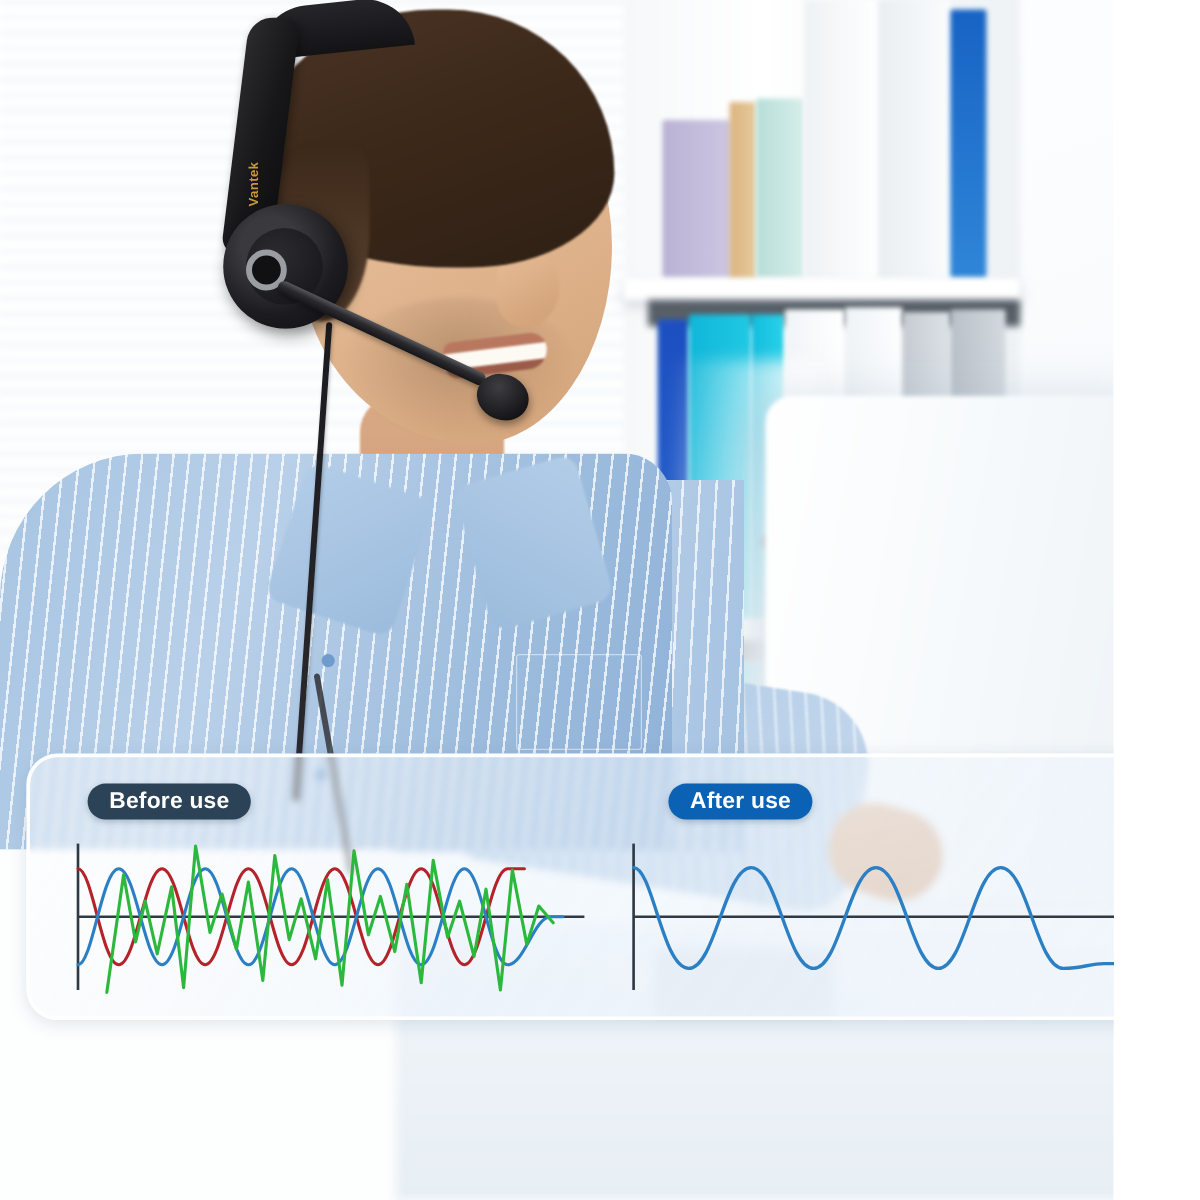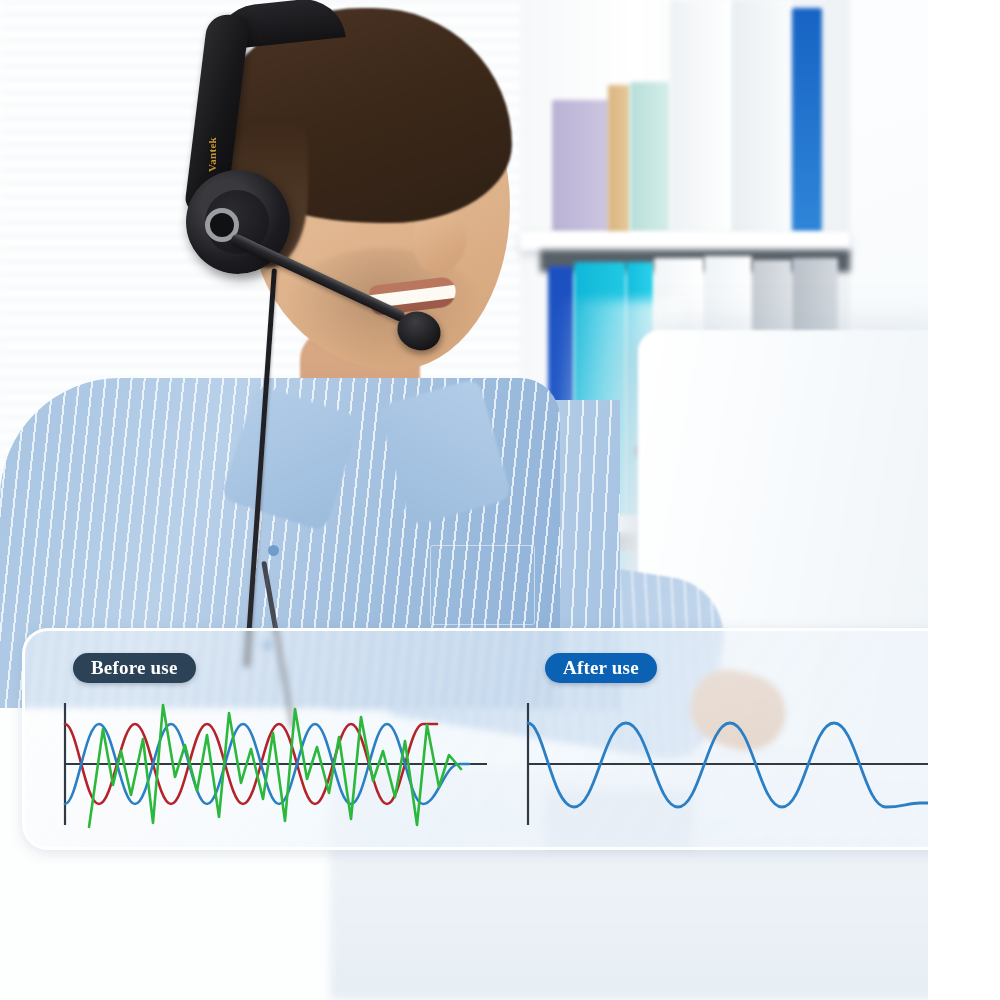--- a/index.html
+++ b/index.html
@@ -1,20 +1,20 @@
 <!DOCTYPE html>
 <html><head>
 <meta charset="utf-8">
 <title>Microphone with noise suppression</title>
 <style>
   * { margin:0; padding:0; box-sizing:border-box; }
   html,body { width:1000px; height:1000px; overflow:hidden; background:#fff; }
   body { font-family:"Liberation Sans", sans-serif; }
 
-  .stage { position:relative; width:928px; height:1000px; overflow:hidden;font-family:Liberation Serif, serif; }
+  .stage { position:relative; width:928px; height:1000px; overflow:hidden; }
 
   
   .photo { position:absolute; inset:0; overflow:hidden;
            background:#fdfefe; }
 
   
   .blinds { position:absolute; left:0; top:0; width:560px; height:660px;
             background:
               repeating-linear-gradient(to bottom,
                  rgba(228,235,240,.62) 0px, rgba(228,235,240,.62) 3px,
@@ -175,21 +175,21 @@
   .half { position:absolute; top:0; height:100%; }
   .half.left  { left:0;     width:50%; }
   .half.right { left:50%;   width:50%; }
 
   .badge { position:absolute; top:22px; display:inline-flex; align-items:center;
            justify-content:center; height:30px; padding:0 18px;
            border-radius:16px; color:#fff; font-size:19px; font-weight:bold;
            letter-spacing:.2px; white-space:nowrap;
            box-shadow:0 2px 5px rgba(40,60,80,.28); }
   .badge.before { left:48px; background:#2b4257; }
-  .badge.after  { left:45px; background:#0b62b4; }
+  .badge.after  { left:57px; background:#0b62b4; }
 
   .wave-wrap { position:absolute; left:34px; top:68px; width:430px; height:130px; }
   .wave-wrap svg { display:block; width:100%; height:100%; overflow:visible; }
 
   
   .band { position:absolute; left:0; bottom:0; width:1000px; height:140px;
           background:linear-gradient(180deg, rgba(110,163,224,.93) 0%,
                                              rgba(118,169,227,.97) 30%,
                                              rgba(124,172,228,1) 100%);
           overflow:hidden; }

